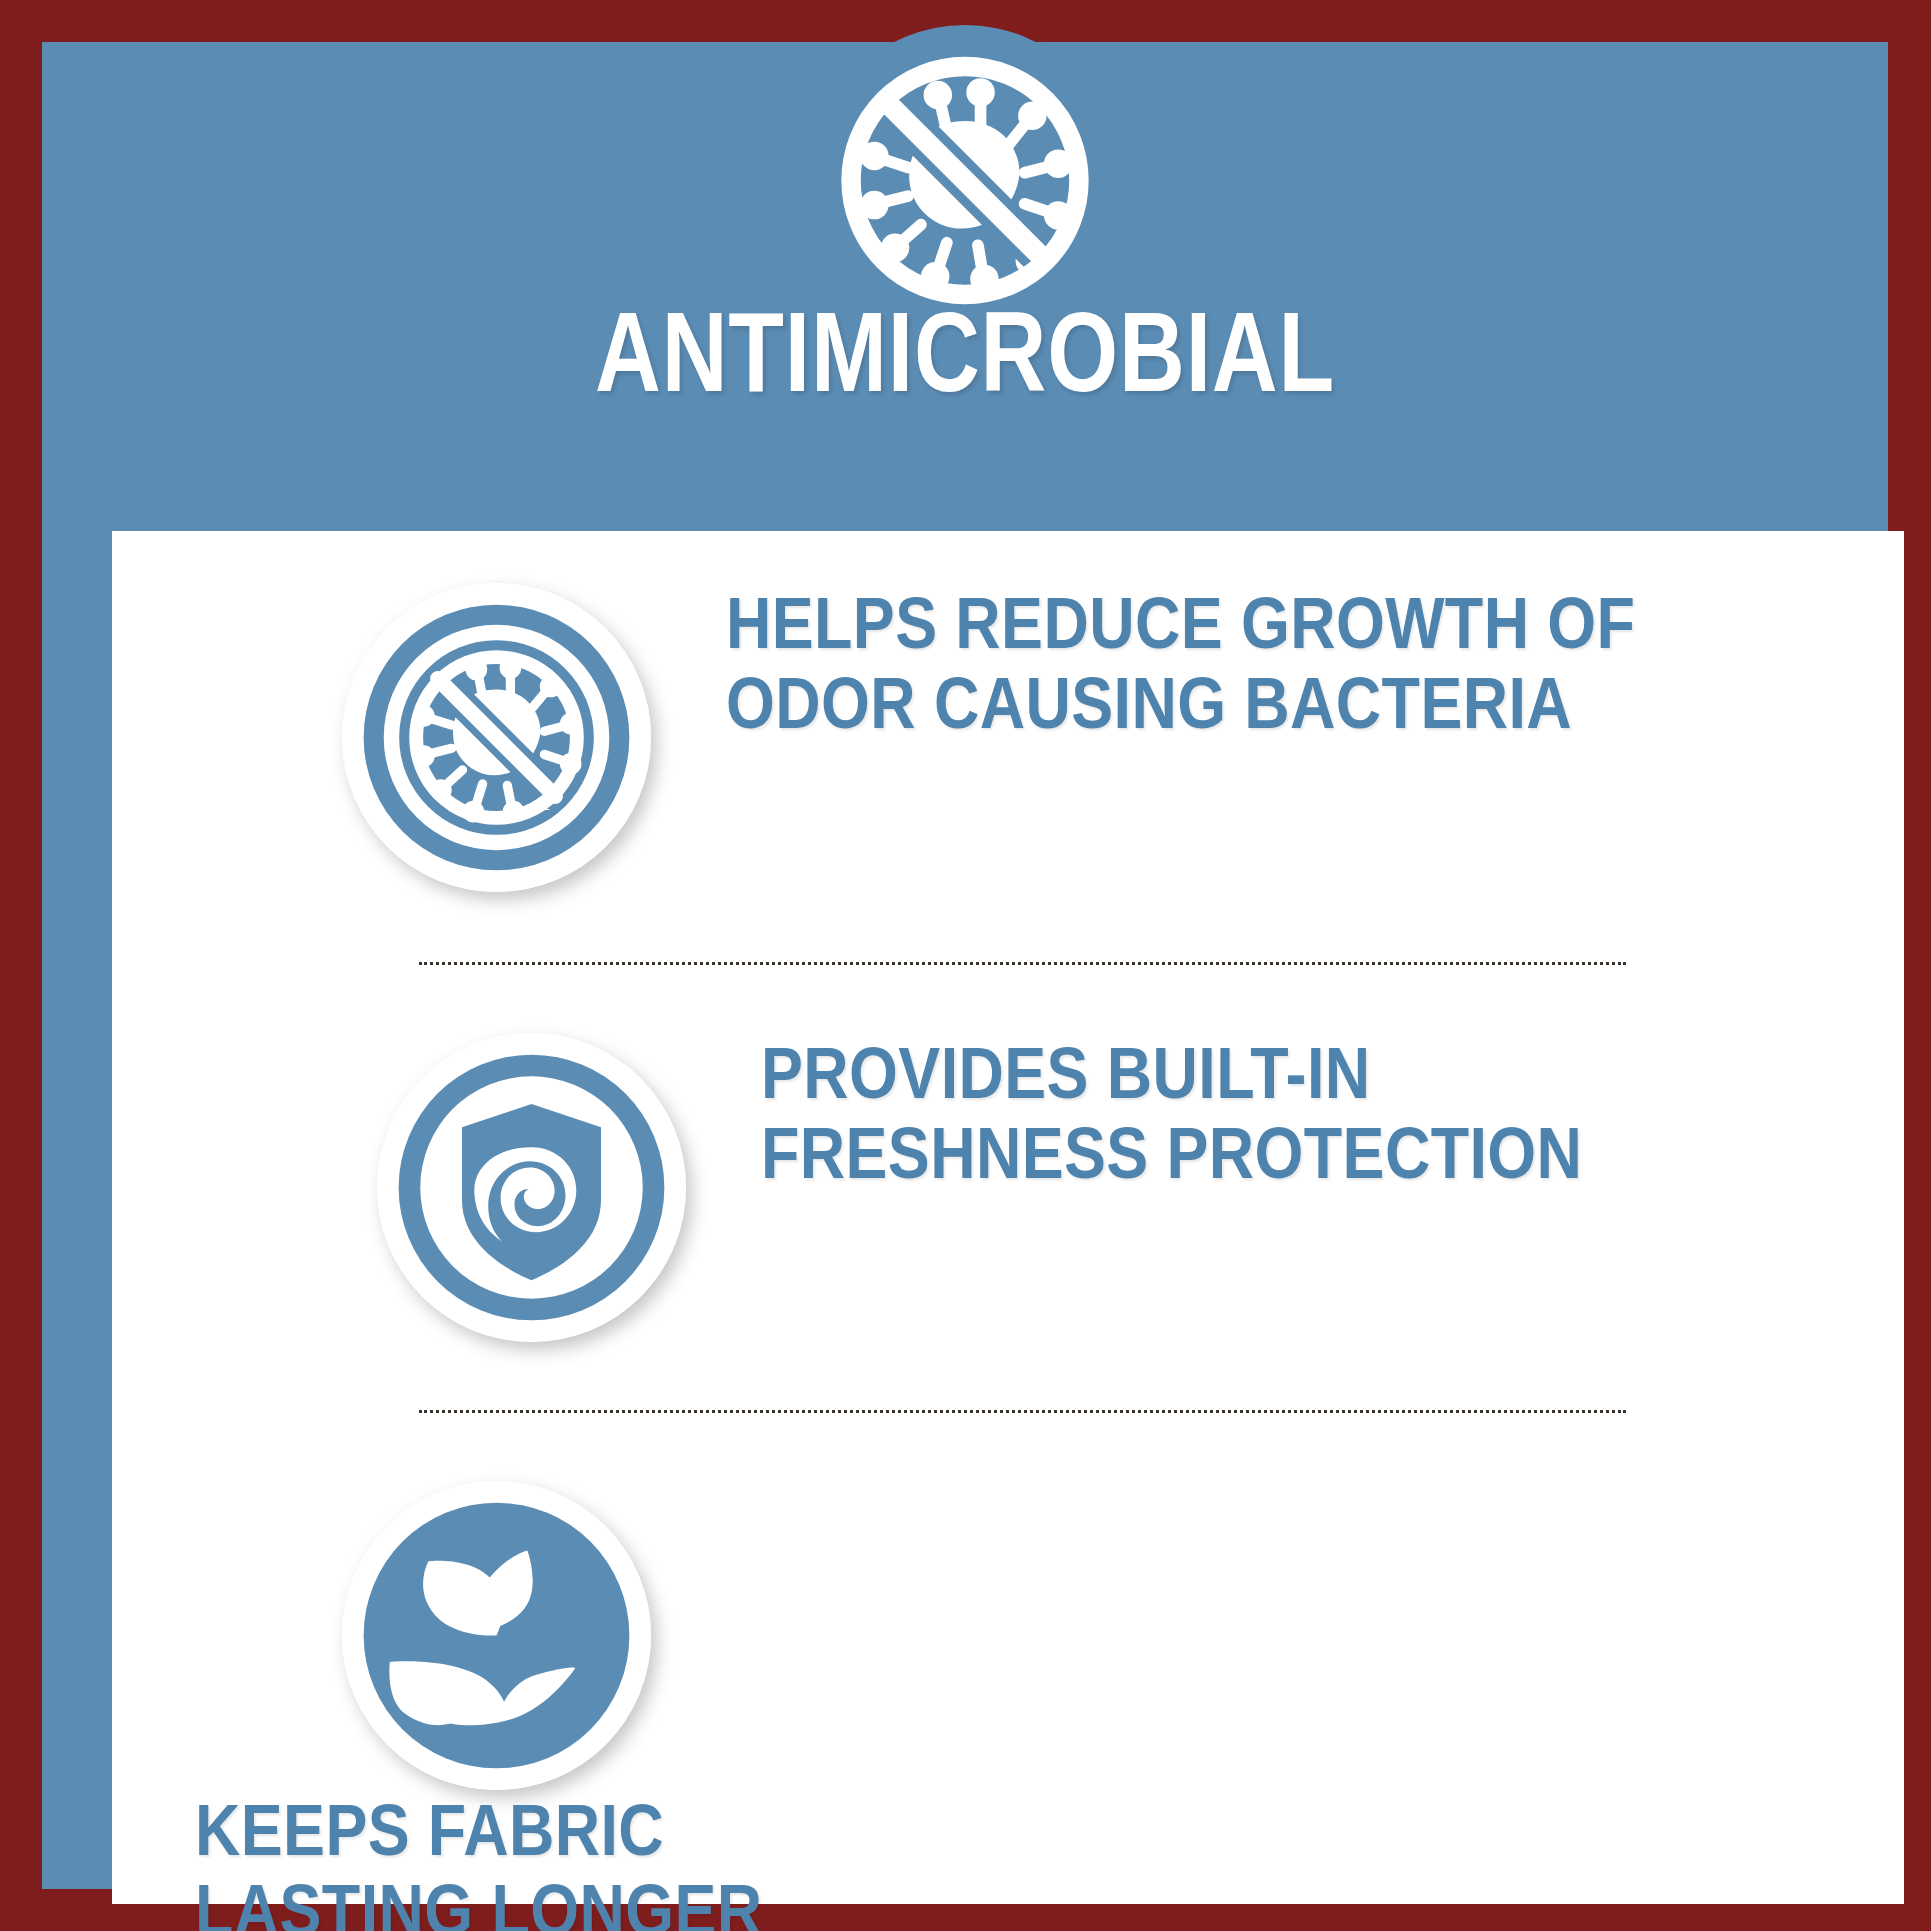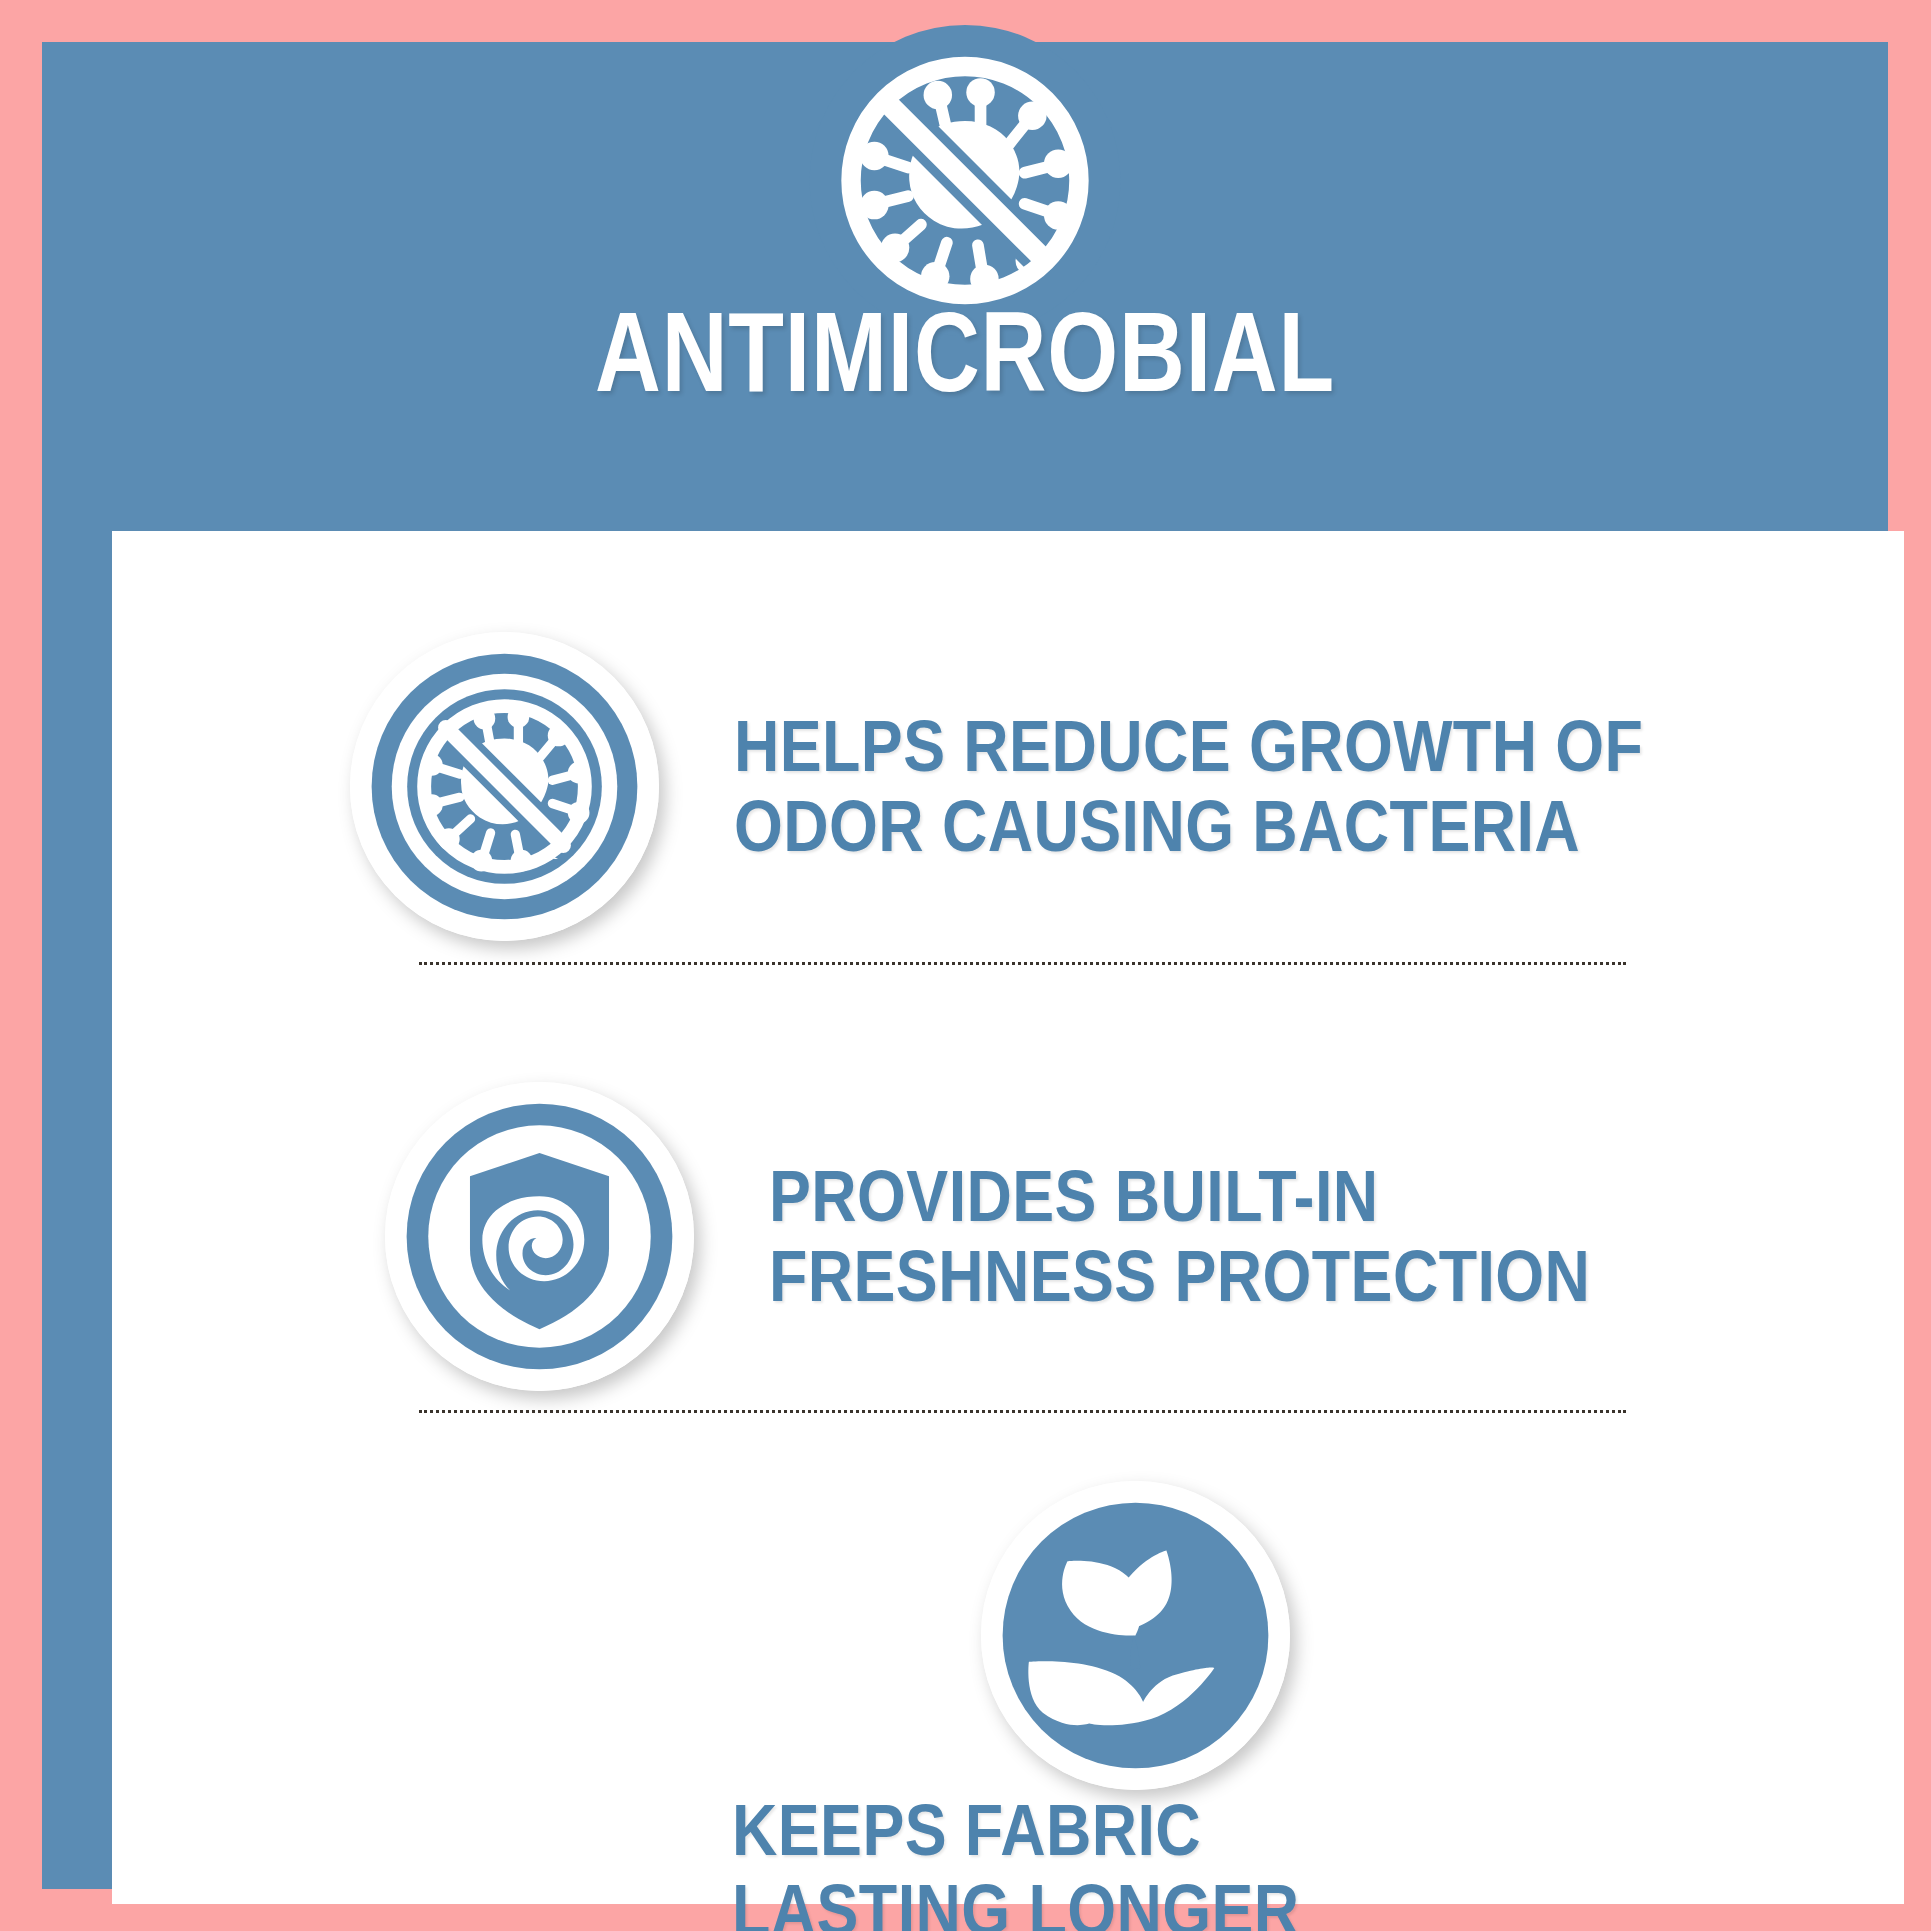--- a/index.html
+++ b/index.html
@@ -6,21 +6,21 @@
   html, body {
     width:1931px; height:1931px;
     background:#ffffff;
     font-family:"Liberation Sans", sans-serif;
     overflow:hidden;
   }
 
   .infographic {
     position:relative;
     width:1931px; height:1931px;
-    background:#fca5a5;
+    background:#7f1d1d;
   }
 
   
   .frame {
     position:absolute;
     left:42px; top:42px;
     width:1846px; height:1847px;
     background:#5b8cb4;
   }
 
@@ -64,25 +64,25 @@
 
   
   .features {
     position:absolute;
     left:70px; top:489px;
     width:1792px; height:1373px;
   }
 
   .feature-row {
     position:absolute;
-    left:16px;
+    left:8px;
     width:1792px;
     height:406px;
     display:flex;
-    align-items:center;
+    align-items:flex-start;
   }
   .feature-row.r1 { top:52px; }
   .feature-row.r2 { top:502px;padding-left:35px; }
   .feature-row.r3 { top:950px;flex-direction:column; }
 
   .icon-wrap {
     position:relative;
     margin-left:222px;
     width:309px; height:309px;
     flex:0 0 309px;

